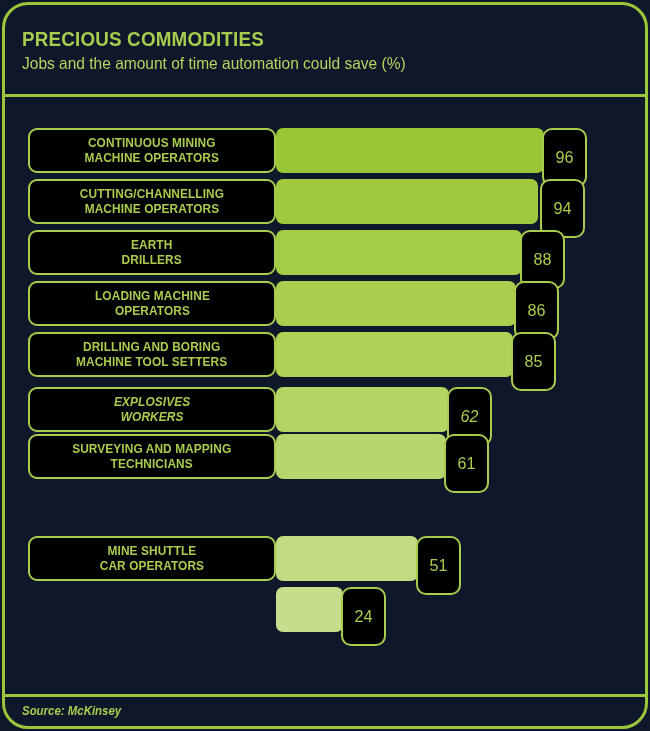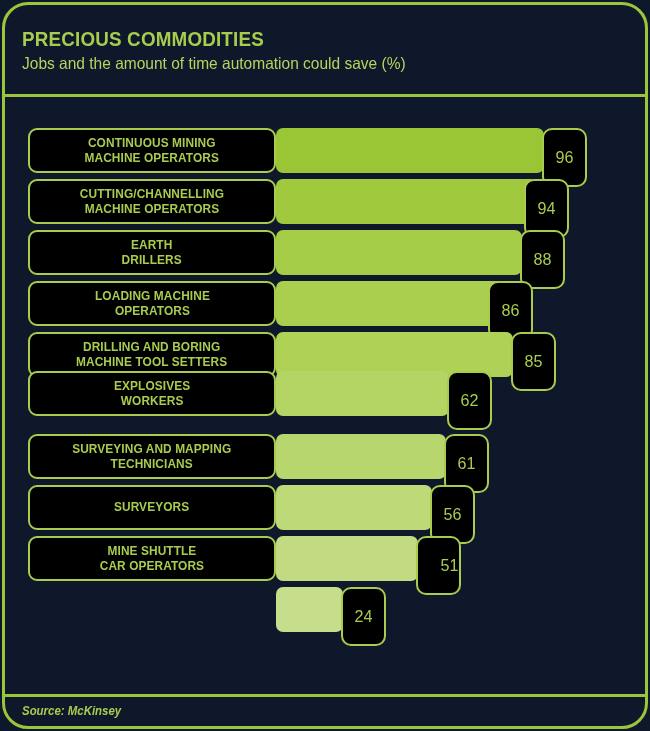--- a/index.html
+++ b/index.html
@@ -197,90 +197,81 @@
         <div class="value-box" style="left: 542px;">
           <div class="value-text">96</div>
         </div>
       </div>
       <div class="row" style="top: 51px;">
         <div class="bar" style="width: 262px; background: rgb(160, 201, 62);"></div>
         <div class="label-box">
           <div class="label-text">CUTTING/CHANNELLING
 MACHINE OPERATORS</div>
         </div>
-        <div class="value-box" style="left: 524px;">
+        <div class="value-box" style="left: 540px;">
           <div class="value-text">94</div>
         </div>
       </div>
       <div class="row" style="top: 102px;">
         <div class="bar" style="width: 246px; background: rgb(165, 204, 70);"></div>
         <div class="label-box">
           <div class="label-text">EARTH
 DRILLERS</div>
         </div>
         <div class="value-box" style="left: 520px;">
           <div class="value-text">88</div>
         </div>
       </div>
       <div class="row" style="top: 153px;">
         <div class="bar" style="width: 240px; background: rgb(170, 207, 78);"></div>
         <div class="label-box">
           <div class="label-text">LOADING MACHINE
 OPERATORS</div>
         </div>
-        <div class="value-box" style="left: 488px;">
+        <div class="value-box" style="left: 514px;">
           <div class="value-text">86</div>
         </div>
       </div>
       <div class="row" style="top: 204px;">
         <div class="bar" style="width: 237px; background: rgb(175, 209, 85);"></div>
         <div class="label-box">
           <div class="label-text">DRILLING AND BORING
 MACHINE TOOL SETTERS</div>
         </div>
         <div class="value-box" style="left: 511px;">
           <div class="value-text">85</div>
         </div>
       </div>
-      <div class="row" style="top: 243px;">
+      <div class="row" style="top: 259px; font-style: italic;">
         <div class="bar" style="width: 173px; background: rgb(180, 212, 99);"></div>
         <div class="label-box">
           <div class="label-text">EXPLOSIVES
 WORKERS</div>
         </div>
         <div class="value-box" style="left: 447px;">
           <div class="value-text">62</div>
         </div>
       </div>
       <div class="row" style="top: 306px;">
         <div class="bar" style="width: 170px; background: rgb(184, 214, 110);"></div>
         <div class="label-box">
           <div class="label-text">SURVEYING AND MAPPING
 TECHNICIANS</div>
         </div>
         <div class="value-box" style="left: 444px; text-align: right;">
           <div class="value-text">61</div>
         </div>
       </div>
-      <div class="row" style="top: 357px;">
-        <div class="bar" style="width: 156px; background: rgb(189, 217, 120);"></div>
-        <div class="label-box">
-          <div class="label-text">SURVEYORS</div>
-        </div>
-        <div class="value-box" style="left: 430px;">
-          <div class="value-text">56</div>
-        </div>
-      </div>
       <div class="row" style="top: 408px;">
         <div class="bar" style="width: 142px; background: rgb(194, 219, 130);"></div>
         <div class="label-box">
           <div class="label-text">MINE SHUTTLE
 CAR OPERATORS</div>
         </div>
-        <div class="value-box" style="left: 416px; justify-content: flex-end;">
+        <div class="value-box" style="left: 416px;">
           <div class="value-text">51</div>
         </div>
       </div>
       <div class="row" style="top: 459px;">
         <div class="bar" style="width: 67px; background: rgb(198, 221, 140);"></div>
         <div class="value-box" style="left: 341px; align-items: center;">
           <div class="value-text">24</div>
         </div>
       </div>
     </div>

